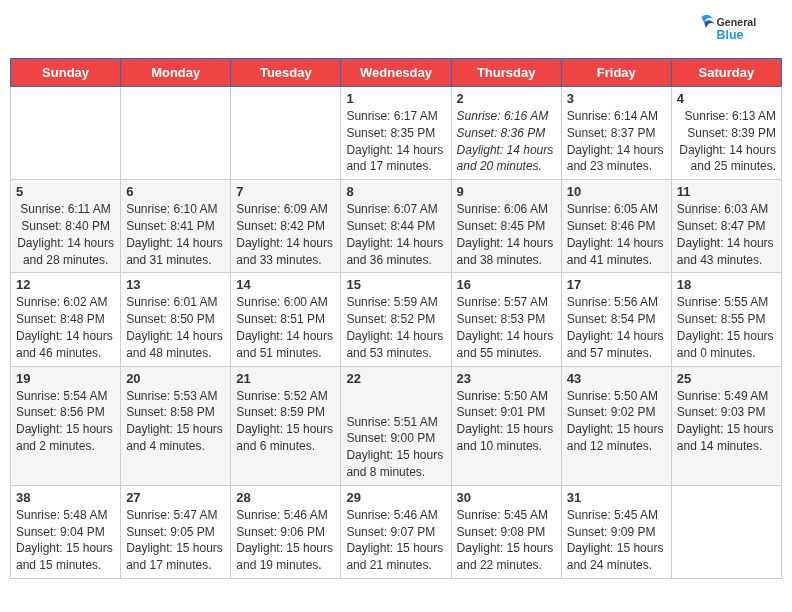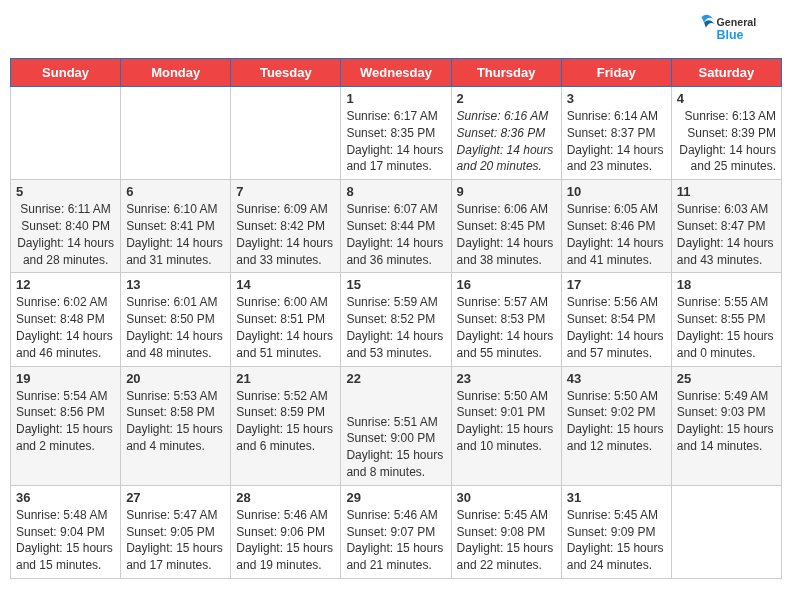--- a/index.html
+++ b/index.html
@@ -292,21 +292,21 @@
         <td>
           <span class="day-number">25</span>
           <div class="day-info" style="white-space: pre-line;">Sunrise: 5:49 AM
 Sunset: 9:03 PM
 Daylight: 15 hours
 and 14 minutes.</div>
         </td>
       </tr>
       <tr>
         <td>
-          <span class="day-number">36</span>
+          <span class="day-number">38</span>
           <div class="day-info" style="white-space: pre-line;">Sunrise: 5:48 AM
 Sunset: 9:04 PM
 Daylight: 15 hours
 and 15 minutes.</div>
         </td>
         <td>
           <span class="day-number">27</span>
           <div class="day-info" style="white-space: pre-line;">Sunrise: 5:47 AM
 Sunset: 9:05 PM
 Daylight: 15 hours

